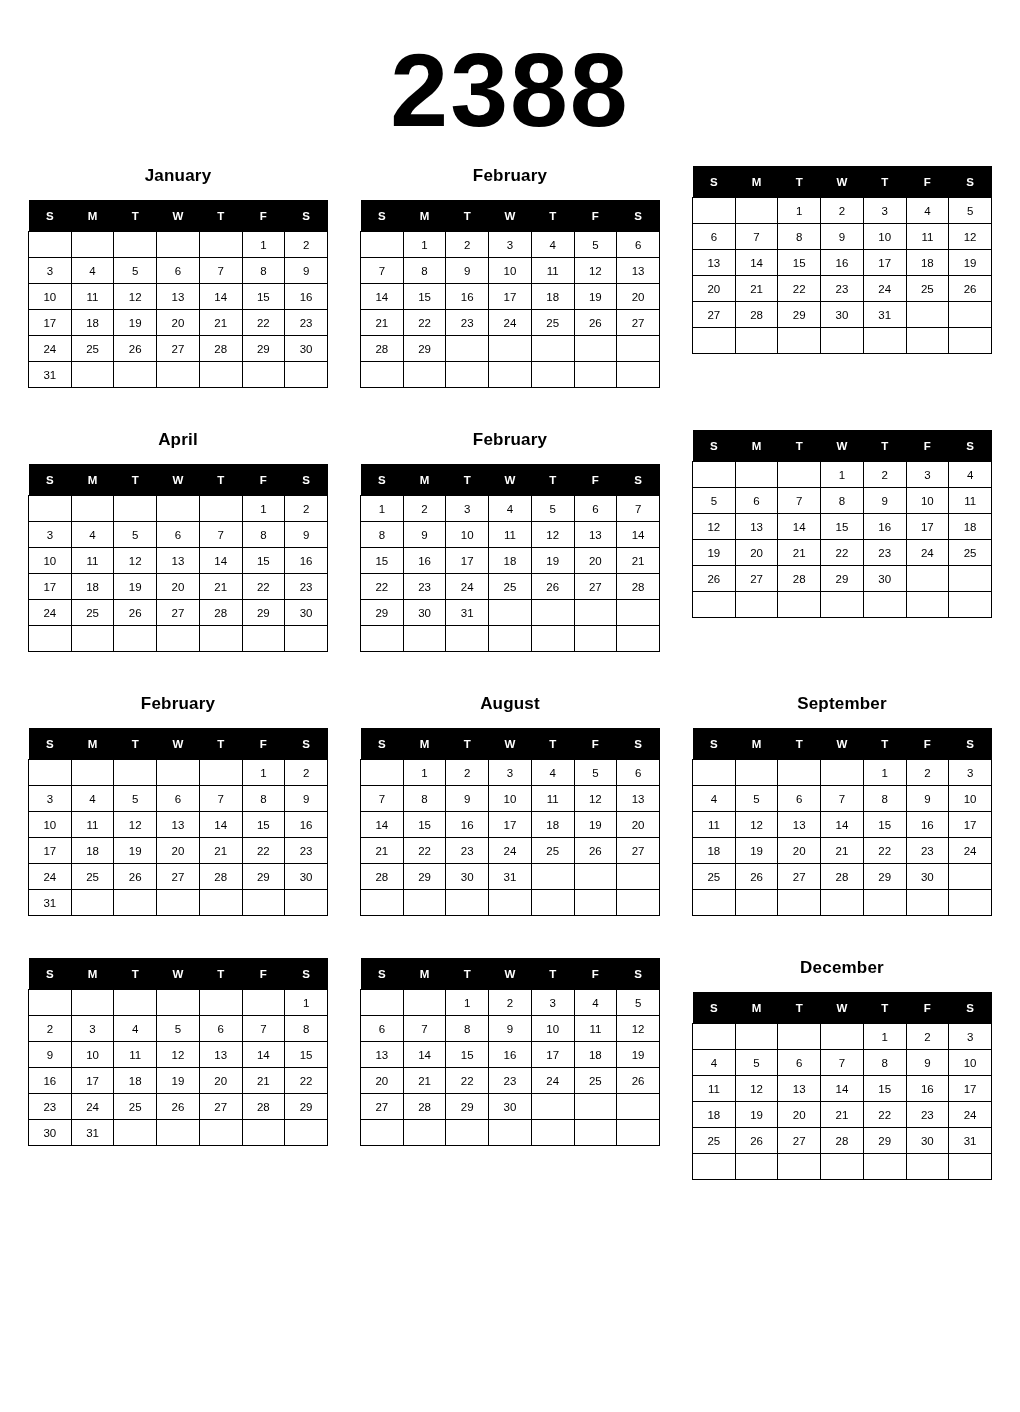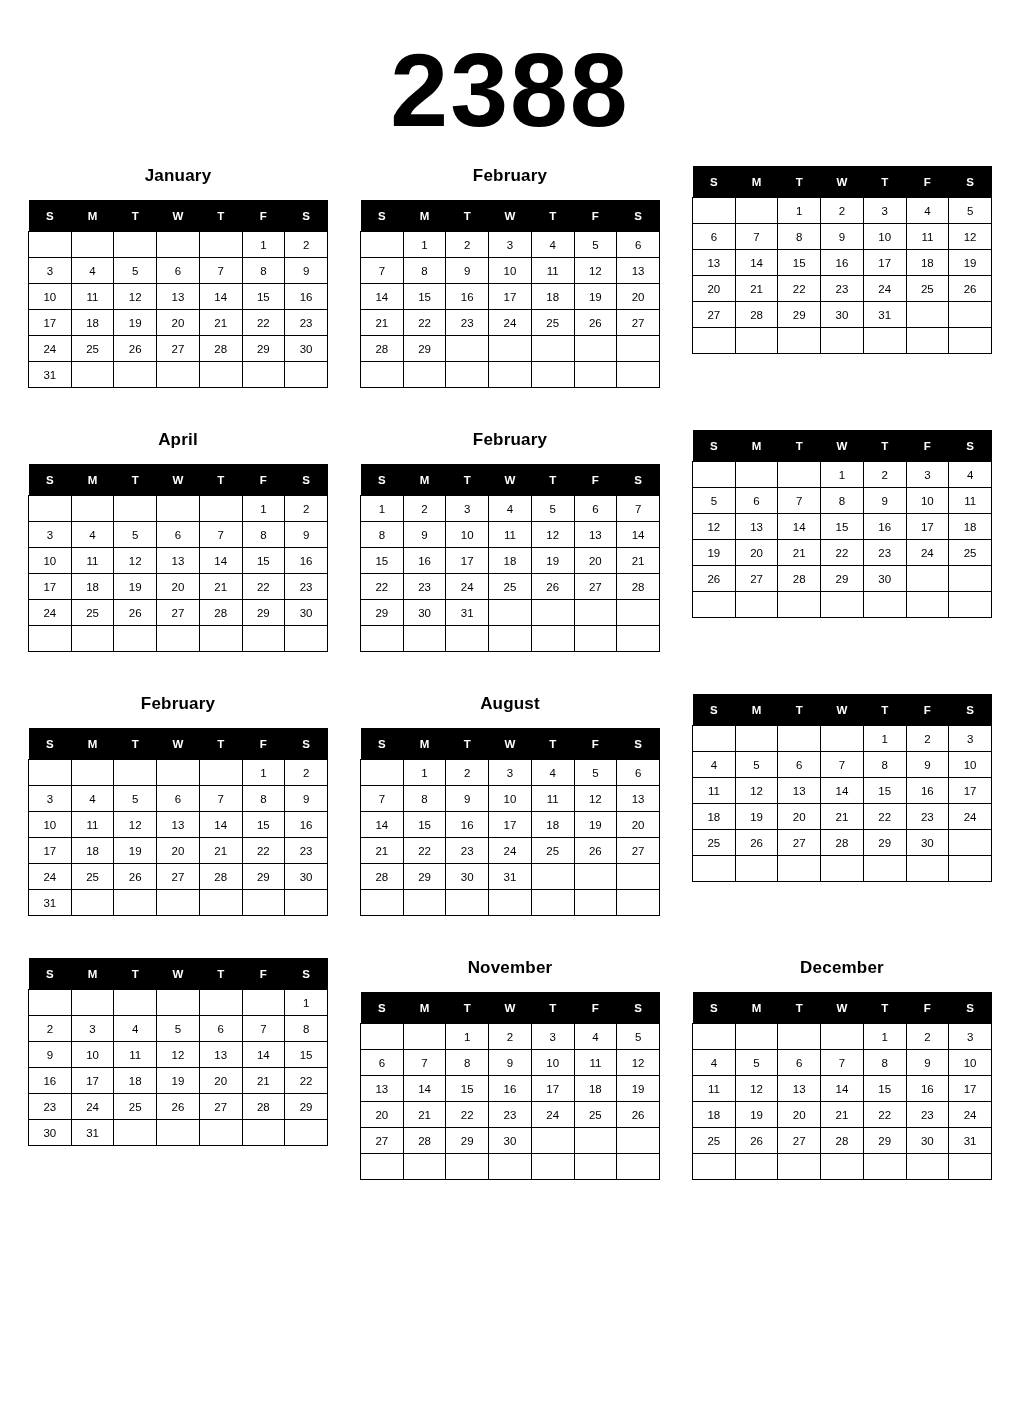--- a/index.html
+++ b/index.html
@@ -652,20 +652,21 @@
               <td class="empty"></td>
               <td class="empty"></td>
               <td class="empty"></td>
               <td class="empty"></td>
               <td class="empty"></td>
             </tr>
           </tbody>
         </table>
       </div>
       <div class="month">
+        <h2 class="month-name">September</h2>
         <table class="month-table">
           <thead>
             <tr>
               <th>S</th>
               <th>M</th>
               <th>T</th>
               <th>W</th>
               <th>T</th>
               <th>F</th>
               <th>S</th>
@@ -794,21 +795,20 @@
               <td class="empty"></td>
               <td class="empty"></td>
               <td class="empty"></td>
               <td class="empty"></td>
               <td class="empty"></td>
             </tr>
           </tbody>
         </table>
       </div>
       <div class="month">
-        <h2 class="month-name">November</h2>
         <table class="month-table">
           <thead>
             <tr>
               <th>S</th>
               <th>M</th>
               <th>T</th>
               <th>W</th>
               <th>T</th>
               <th>F</th>
               <th>S</th>

